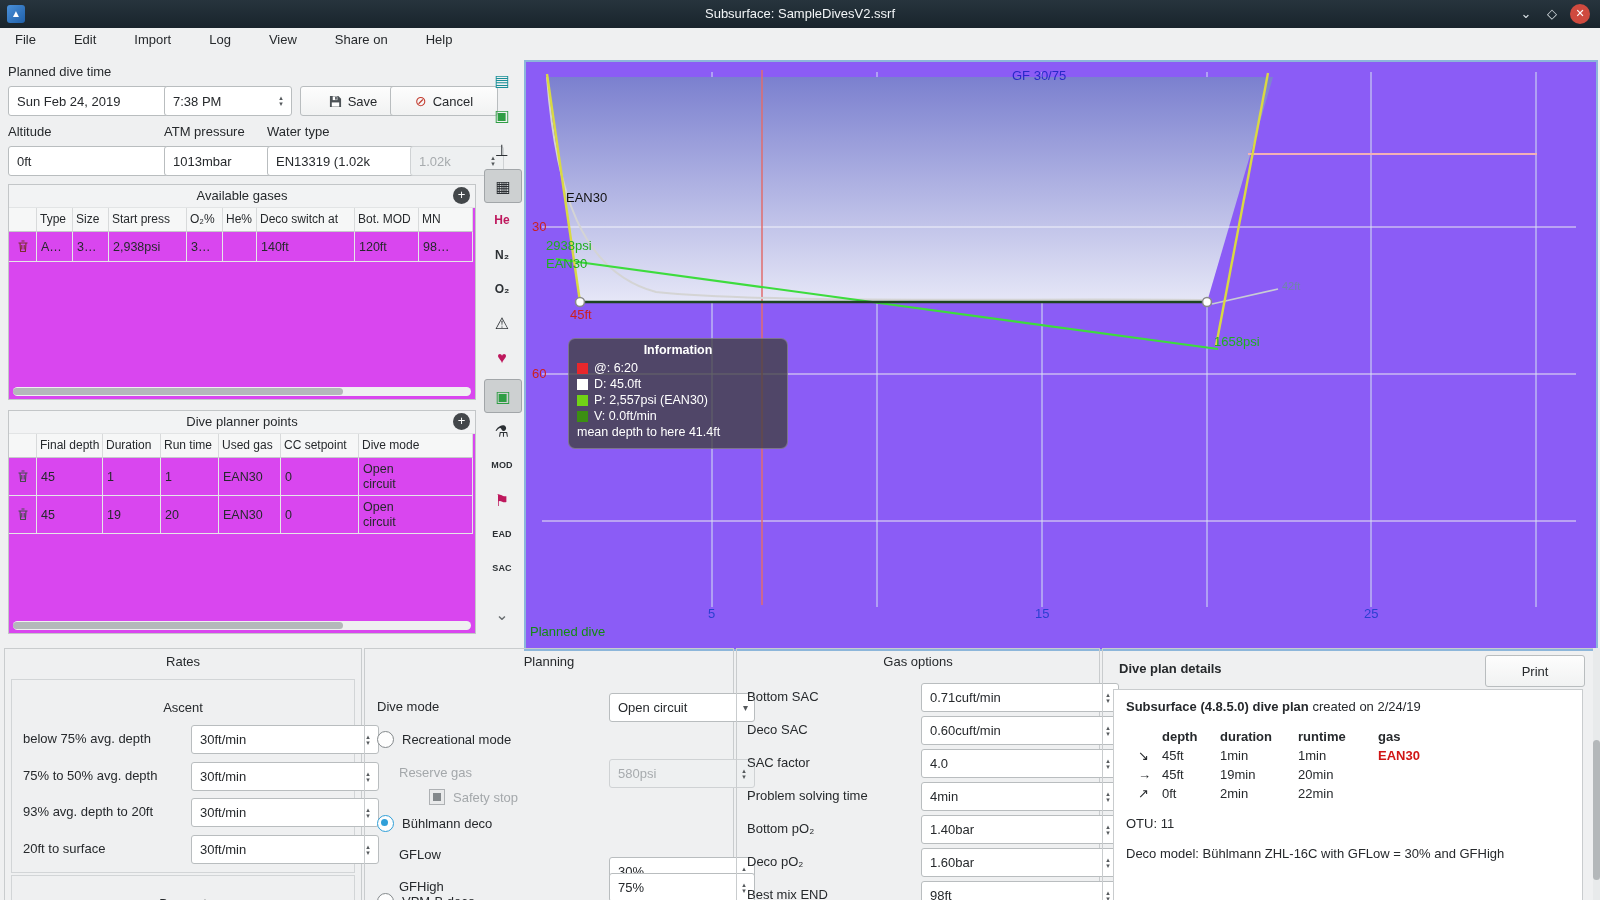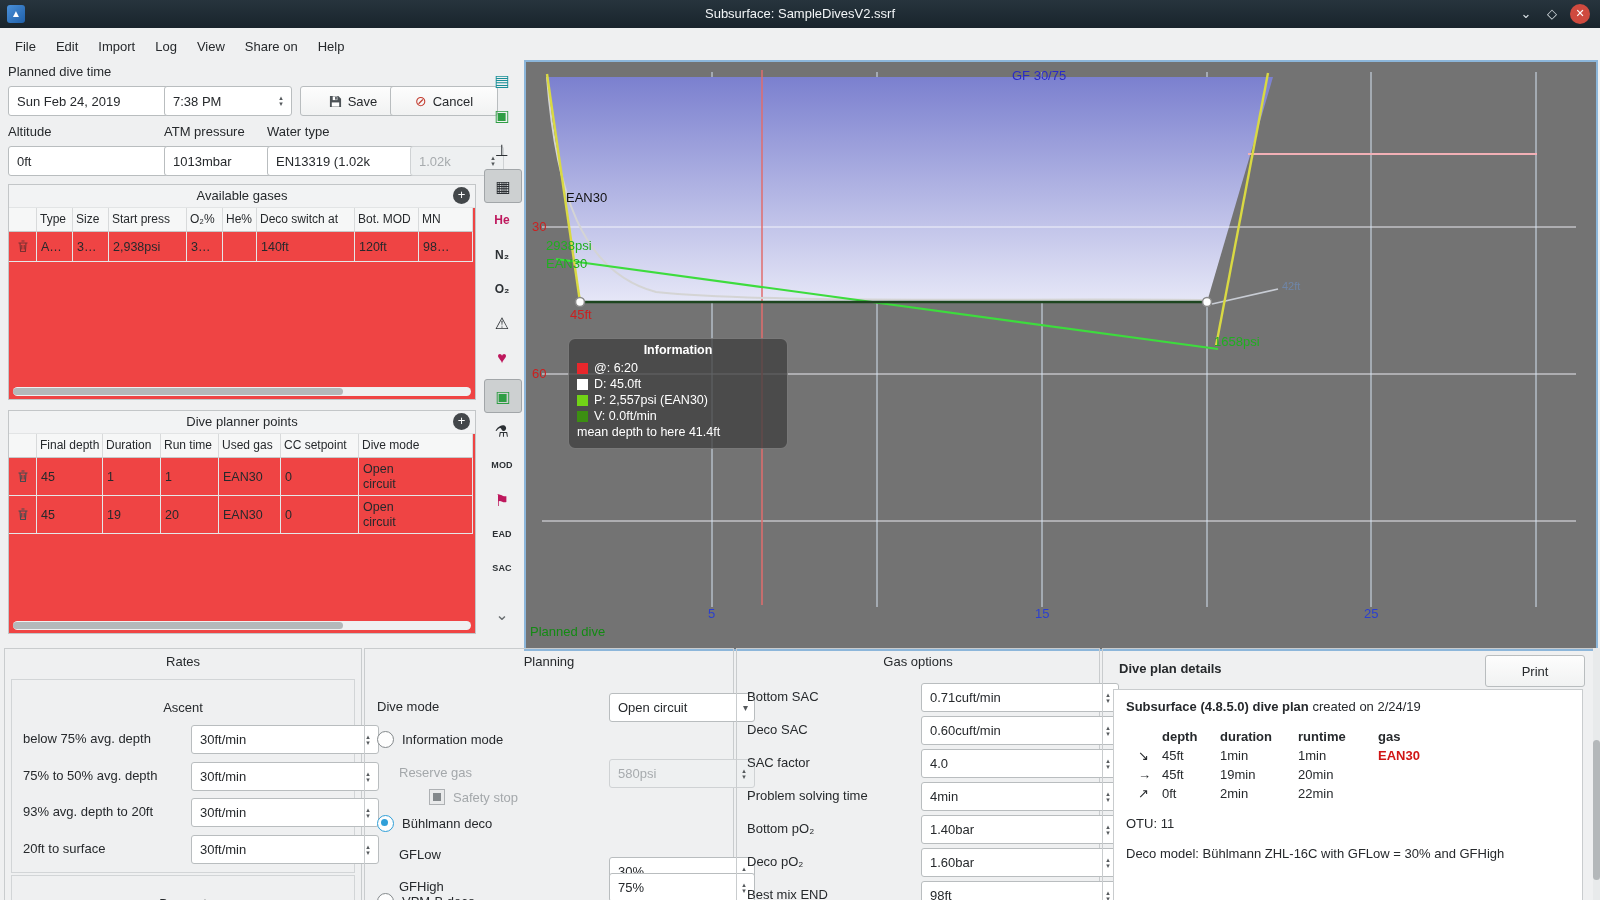--- a/index.html
+++ b/index.html
@@ -9,39 +9,39 @@
   
   .titlebar{position:absolute;left:0;top:0;right:0;height:28px;background:linear-gradient(#27343d,#19242c);color:#f2f5f7}
   .title-text{position:absolute;left:0;right:0;top:0;height:28px;line-height:28px;text-align:center;font-size:13px}
   .appicon{position:absolute;left:7px;top:5px;width:18px;height:18px;border-radius:3px;
     background:linear-gradient(135deg,#4a90d9,#1f5fa8);color:#fff;font-size:10px;line-height:18px;text-align:center}
   .win-btn{position:absolute;top:4px;width:20px;height:20px;line-height:19px;text-align:center;color:#dfe6ea;font-size:13px;cursor:default}
   .win-min{right:64px}.win-max{right:38px}
   .win-close{right:10px;background:#cf4a3f;border-radius:50%;color:#fff;font-size:11px}
 
   
-  .menubar{position:absolute;top:28px;left:0;right:0;height:30px;display:flex;align-items:flex-end;padding-left:6px;gap:2px}
+  .menubar{position:absolute;top:28px;left:0;right:0;height:30px;display:flex;align-items:flex-start;padding-left:6px;gap:20px}
   .menu-item{padding:4px 9px;border-radius:3px}
 
   .lbl{position:absolute;white-space:nowrap}
   .dis{color:#a4a8ab}
 
   
   .field{position:absolute;height:28px;background:#fff;border:1px solid #b9bdbf;border-radius:3px;
     display:flex;align-items:center;padding:0 20px 0 8px;white-space:nowrap;overflow:hidden}
   .field.disabled{background:#eef0f1;color:#a7abae;border-color:#cfd2d4}
   .spinner{position:absolute;right:3px;top:2px;bottom:2px;width:14px;display:flex;flex-direction:column;
     align-items:center;justify-content:center;color:#55595c;font-size:7px;line-height:6px}
   .combo-arr{position:absolute;right:6px;top:0;bottom:0;display:flex;align-items:center;color:#55595c;font-size:10px}
   .btn{position:absolute;height:28px;display:flex;align-items:center;justify-content:center;gap:6px;
     background:linear-gradient(#fdfdfd,#f1f2f2);border:1px solid #b9bdbf;border-radius:3px;padding:0 10px}
   .cancel-glyph{color:#c23b2e;font-size:14px}
 
   
-  .panelbox{position:absolute;background:#ef4444;border:1px solid #c3c6c8}
+  .panelbox{position:absolute;background:#d946ef;border:1px solid #c3c6c8}
   .pb-title{height:22px;line-height:22px;text-align:center;background:#f2f3f4;border-bottom:1px solid #e2e4e5;position:relative}
   .add-btn{position:absolute;right:5px;top:2px;width:17px;height:17px;border-radius:50%;background:#43474a;color:#fff;
     font-size:13px;line-height:16px;text-align:center}
   .grid{display:grid}
   .th{background:#f6f7f7;border-right:1px solid #d8dadb;border-bottom:1px solid #c6c9ca;font-size:12px;
     padding:4px 3px;white-space:nowrap;overflow:hidden}
   .td{border-right:1px solid #e5e7e8;border-bottom:1px solid #e5e7e8;padding:2px 4px;font-size:12.5px;
     white-space:nowrap;overflow:hidden;display:flex;align-items:center}
   .td.center{justify-content:center}
   .narrow{display:inline-block;width:52px;white-space:normal;line-height:1.15}
@@ -50,21 +50,21 @@
 
   
   .ticon{position:absolute;left:484px;width:36px;height:32px;display:flex;align-items:center;justify-content:center;
     font-size:16px;border-radius:3px;color:#2c3034}
   .ticon.pressed{background:#cdd0d1;border:1px solid #a2a6a9}
   .ticon.smalltxt{font-size:9px;font-weight:bold;letter-spacing:.2px}
   .ticon.gastxt{font-size:12px;font-weight:bold}
   .c-teal{color:#1a8f98}.c-green{color:#2f9e44}.c-red{color:#be185d}
 
   
-  .chart{position:absolute;left:524px;top:60px;width:1070px;height:587px;background:#737373;border:2px solid #8cb6da}
+  .chart{position:absolute;left:524px;top:60px;width:1070px;height:587px;background:#8b5cf6;border:2px solid #8cb6da}
   .tooltip{position:absolute;left:42px;top:276px;width:202px;background:rgba(64,64,64,.78);
     border:1px solid rgba(255,255,255,.25);border-radius:7px;color:#fff;padding:4px 8px 8px;font-size:12.5px}
   .tt-title{text-align:center;font-weight:bold;margin-bottom:3px}
   .tt-row{display:flex;align-items:center;gap:6px;line-height:16px}
   .chip{width:11px;height:11px;flex:0 0 11px}
 
   
   .bpanel{position:absolute;top:648px;height:252px;border:1px solid #c9ccce}
   .bp-title{text-align:center;padding-top:5px}
   .subbox{position:absolute;border:1px solid #d2d5d7}
@@ -384,21 +384,21 @@
 
   <div class="bpanel" style="left:364px;width:368px">
     <div class="bp-title">Planning</div>
     <div class="lbl" style="left:12px;top:50px">Dive mode</div>
     <div class="field" style="left:244px;top:44px;width:116px;height:27px">
       <span>Open circuit</span>
       <span class="combo-arr">▾</span>
     </div>
     <div class="choice" style="left:12px;top:82px">
       <span class="radio"></span>
-      <span>Information mode</span>
+      <span>Recreational mode</span>
     </div>
     <div class="lbl dis" style="left:34px;top:116px">Reserve gas</div>
     <div class="field disabled" style="left:244px;top:110px;width:116px;height:27px">
       <span>580psi</span>
       <span class="spinner">
           <span>▴</span>
           <span>▾</span>
         </span>
     </div>
     <div class="choice dis" style="left:64px;top:140px">

